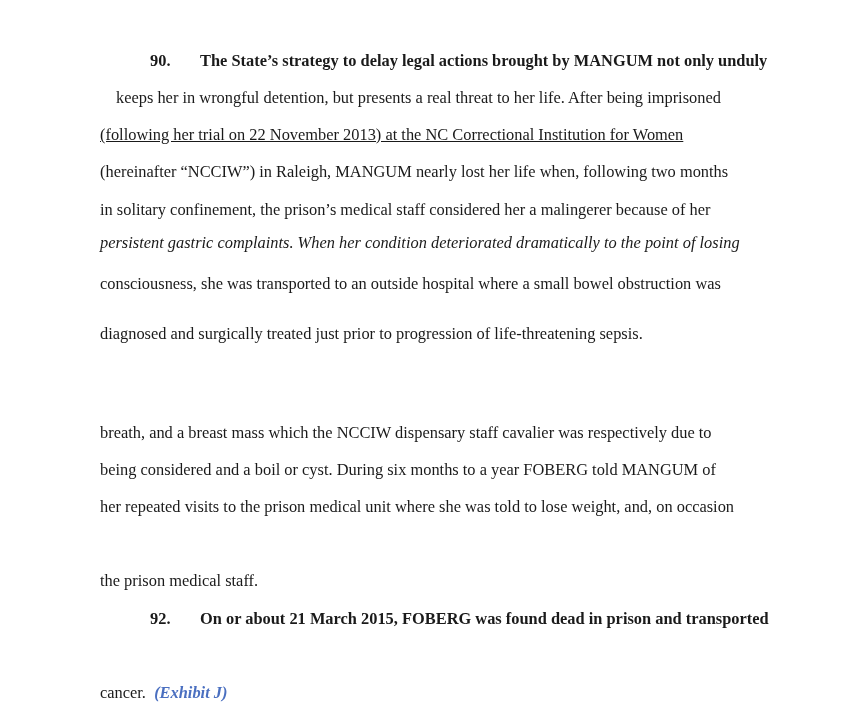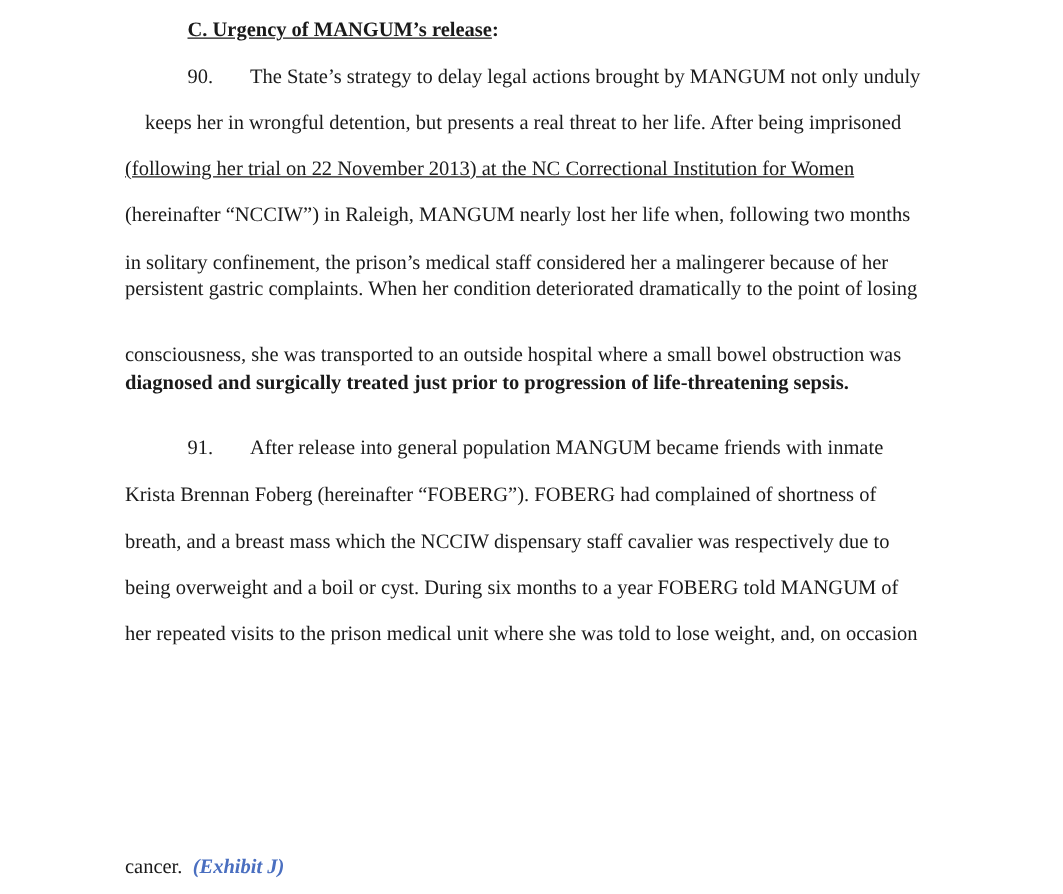--- a/index.html
+++ b/index.html
@@ -3,40 +3,39 @@
 <meta charset="utf-8">
 <style>
   html, body { margin: 0; padding: 0; background: #ffffff; }
   body { width: 850px; height: 715px; overflow: hidden; position: relative;
          font-family: "Liberation Serif", serif; color: #1a1a1a; }
   .page { position: absolute; left: 0; top: 0; width: 850px; height: 715px; }
   .line { position: absolute; left: 100px; font-size: 16.4px; white-space: nowrap; line-height: 20px; }
   .heading { left: 150px; font-weight: bold; }
   .heading .u { text-decoration: underline; }
   .num { display: inline-block; width: 50px; }
-  .indent { left: 150px; }
+  .indent { left: 150px; font-weight: bold; }
   .exhibit { color: #4a6fc0; font-weight: bold; font-style: italic; cursor: pointer; }
 </style>
 </head>
 <body>
 
 <div class="page">
 
-  <div class="line heading" style="top:14px;"><span class="u">C.  Urgency of MANGUM’s release</span><span>:</span></div>
 
   <div class="line indent" style="top:51px;"><span class="num">90.</span><span>The State’s strategy to delay legal actions brought by MANGUM not only unduly</span></div>
   <div class="line" style="top:88px;margin-left:16px;">keeps her in wrongful detention, but presents a real threat to her life.  After being imprisoned</div>
   <div class="line" style="top:125px;text-decoration:underline;">(following her trial on 22 November 2013) at the NC Correctional Institution for Women</div>
   <div class="line" style="top:200px;">in solitary confinement, the prison’s medical staff considered her a malingerer because of her</div>
   <div class="line" style="top:162px;">(hereinafter “NCCIW”) in Raleigh, MANGUM nearly lost her life when, following two months</div>
-  <div class="line" style="top:221px;">persistent gastric complaints.  When her condition deteriorated dramatically to the point of losing</div>
+  <div class="line" style="top:233px;font-style:italic;">persistent gastric complaints.  When her condition deteriorated dramatically to the point of losing</div>
   <div class="line" style="top:274px;">consciousness, she was transported to an outside hospital where a small bowel obstruction was</div>
-  <div class="line" style="top:296px;font-weight:bold;">diagnosed and surgically treated just prior to progression of life-threatening sepsis.</div>
+  <div class="line" style="top:324px;">diagnosed and surgically treated just prior to progression of life-threatening sepsis.</div>
 
-  <div class="line indent" style="top:348px;"><span class="num">91.</span><span>After release into general population MANGUM became friends with inmate</span></div>
-  <div class="line" style="top:386px;">Krista Brennan Foberg (hereinafter “FOBERG”).  FOBERG had complained of shortness of</div>
   <div class="line" style="top:423px;">breath, and a breast mass which the NCCIW dispensary staff cavalier was respectively due to</div>
-  <div class="line" style="top:460px;">being overweight and a boil or cyst.  During six months to a year FOBERG told MANGUM of</div>
+  <div class="line" style="top:460px;">being considered and a boil or cyst.  During six months to a year FOBERG told MANGUM of</div>
   <div class="line" style="top:497px;">her repeated visits to the prison medical unit where she was told to lose weight, and, on occasion</div>
+  <div class="line" style="top:571px;">the prison medical staff.</div>
 
+  <div class="line indent" style="top:609px;"><span class="num">92.</span><span>On or about 21 March 2015, FOBERG was found dead in prison and transported</span></div>
   <div class="line" style="top:683px;"><span style="white-space:pre;">cancer.  </span><span class="exhibit">(Exhibit J)</span></div>
 
 </div>
 
 </body></html>

